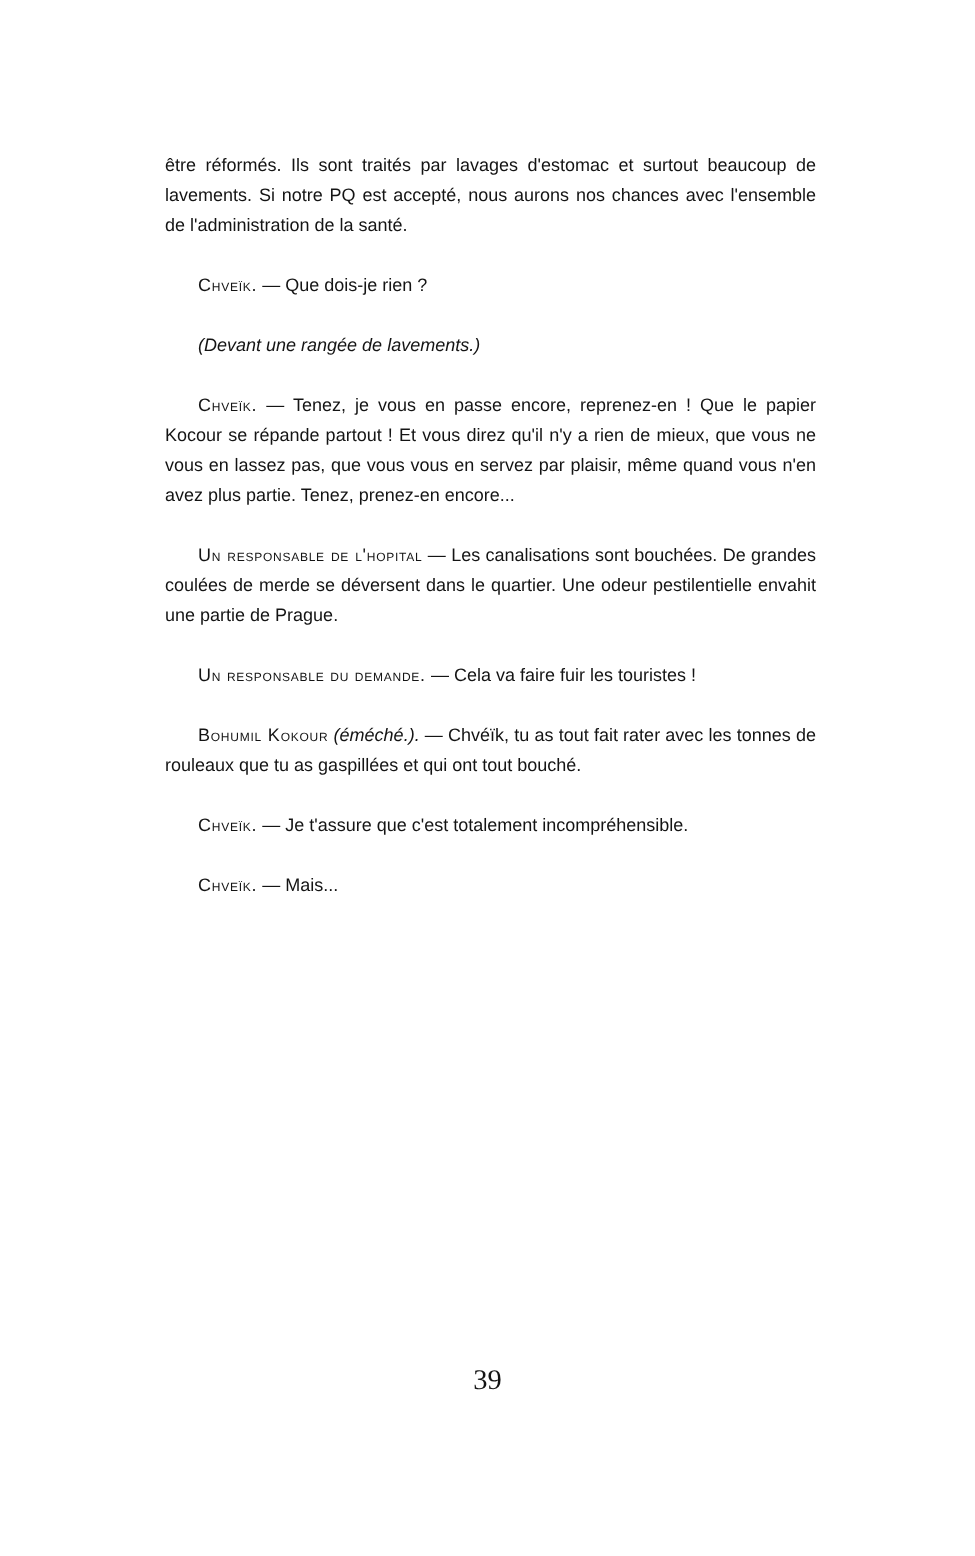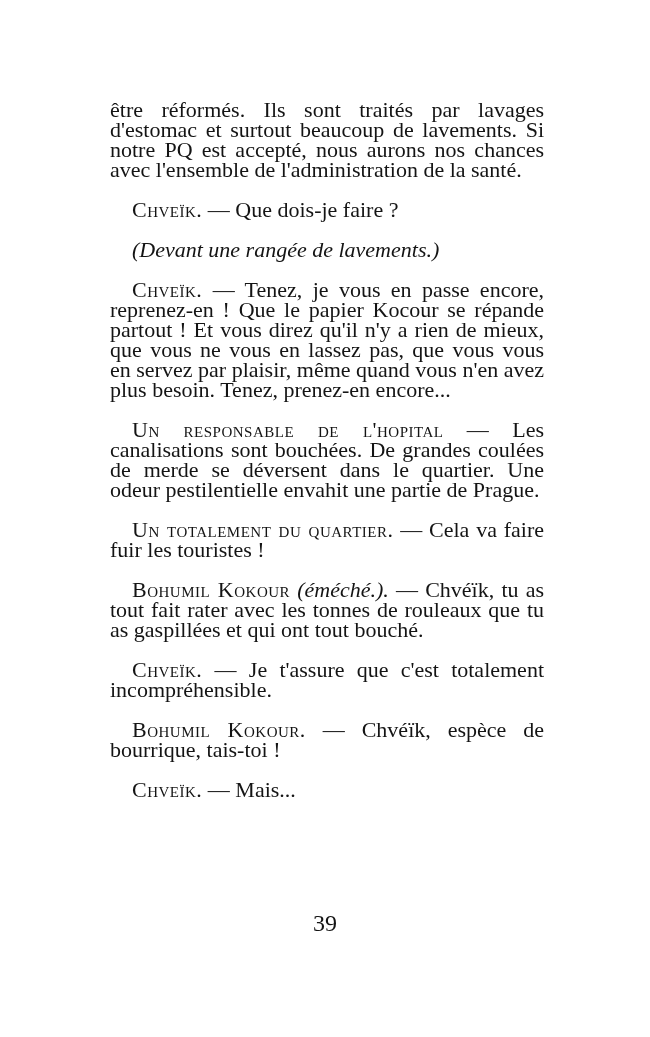--- a/index.html
+++ b/index.html
@@ -1,50 +1,49 @@
 <!DOCTYPE html>
 <html><head>
 <meta charset="utf-8">
 <style>
   html, body { margin: 0; padding: 0; background: #ffffff; }
   body { width: 650px; height: 1037px; position: relative; overflow: hidden; }
   .page {
     position: absolute; left: 110px; top: 100px; width: 434px;
-    font-family: Liberation Serif, serif;
-    font-size: 22px; line-height: 20px; color: #141414;
+    font-family: Liberation Sans, sans-serif;
+    font-size: 12px; line-height: 20px; color: #141414;
   }
   .p { margin: 0; text-align: justify; }
   .p.ind { text-indent: 22px; }
   .gap { margin-top: 20px; }
   .sc { font-variant: small-caps; letter-spacing: 0.5px; margin-top: 12px; }
   .it { font-style: italic; }
   .pagenum {
     position: absolute; left: 0; width: 650px; top: 910px; text-align: center;
-    font-family: "Liberation Serif", "DejaVu Serif", serif; font-size: 24px; color: #141414;
+    font-family: "Liberation Serif", "DejaVu Serif", serif; font-size: 19px; color: #141414;
   }
 </style>
 </head>
 <body>
 
 <div class="page">
   <p class="p"><span>être réformés. Ils sont traités par lavages d'estomac et surtout beaucoup de lavements. Si notre PQ est accepté, nous aurons nos chances avec l'ensemble de l'administration de la santé.</span></p>
 
-  <p class="p ind gap"><span class="sc">Chveïk.</span><span> — Que dois-je faire ?</span></p>
+  <p class="p ind gap"><span class="sc">Chveïk.</span><span> — Que dois-je rien ?</span></p>
 
 
   <p class="p ind gap"><span class="it">(Devant une rangée de lavements.)</span></p>
 
-  <p class="p ind gap"><span class="sc">Chveïk.</span><span> — Tenez, je vous en passe encore, reprenez-en ! Que le papier Kocour se répande partout ! Et vous direz qu'il n'y a rien de mieux, que vous ne vous en lassez pas, que vous vous en servez par plaisir, même quand vous n'en avez plus besoin. Tenez, prenez-en encore...</span></p>
+  <p class="p ind gap"><span class="sc">Chveïk.</span><span> — Tenez, je vous en passe encore, reprenez-en ! Que le papier Kocour se répande partout ! Et vous direz qu'il n'y a rien de mieux, que vous ne vous en lassez pas, que vous vous en servez par plaisir, même quand vous n'en avez plus partie. Tenez, prenez-en encore...</span></p>
 
   <p class="p ind gap"><span class="sc">Un responsable de l'hopital</span><span> — Les canalisations sont bouchées. De grandes coulées de merde se déversent dans le quartier. Une odeur pestilentielle envahit une partie de Prague.</span></p>
 
-  <p class="p ind gap"><span class="sc">Un totalement du quartier.</span><span> — Cela va faire fuir les touristes !</span></p>
+  <p class="p ind gap"><span class="sc">Un responsable du demande.</span><span> — Cela va faire fuir les touristes !</span></p>
 
   <p class="p ind gap"><span class="sc">Bohumil Kokour</span><span class="it"> (éméché.).</span><span> — Chvéïk, tu as tout fait rater avec les tonnes de rouleaux que tu as gaspillées et qui ont tout bouché.</span></p>
 
   <p class="p ind gap"><span class="sc">Chveïk.</span><span> — Je t'assure que c'est totalement incompréhensible.</span></p>
 
-  <p class="p ind gap"><span class="sc">Bohumil Kokour.</span><span> — Chvéïk, espèce de bourrique, tais-toi !</span></p>
 
   <p class="p ind gap"><span class="sc">Chveïk.</span><span> — Mais...</span></p>
 </div>
 
 <div class="pagenum">39</div>
 
 </body></html>

